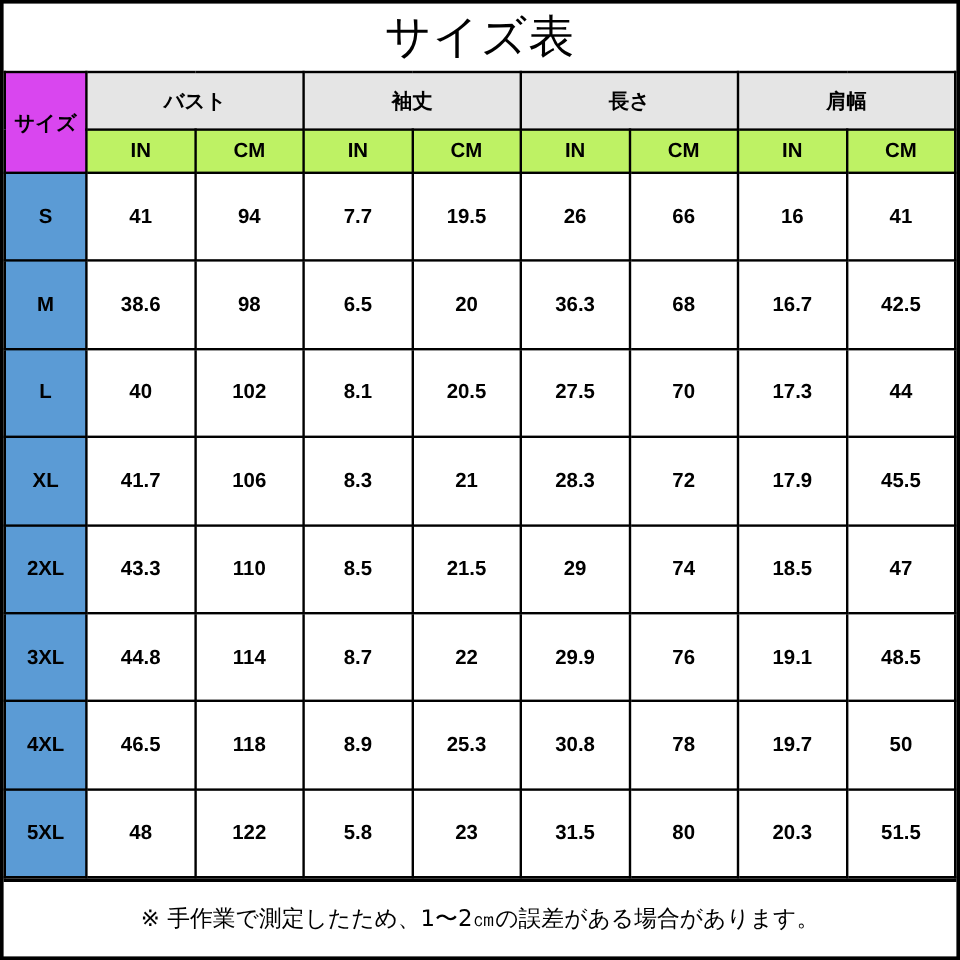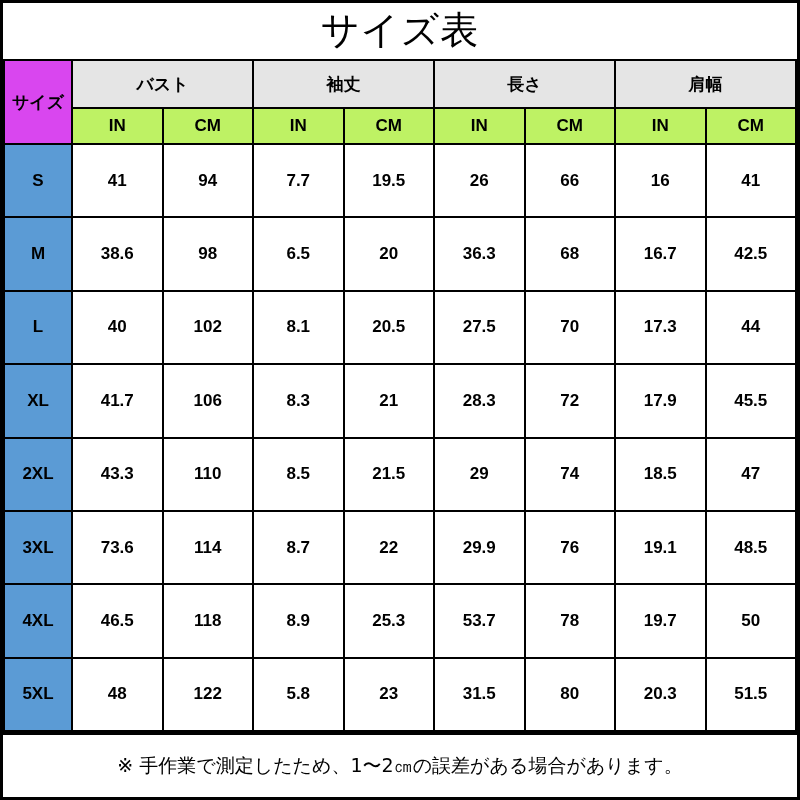--- a/index.html
+++ b/index.html
@@ -182,36 +182,36 @@
         <td class="val-cell">110</td>
         <td class="val-cell">8.5</td>
         <td class="val-cell">21.5</td>
         <td class="val-cell">29</td>
         <td class="val-cell">74</td>
         <td class="val-cell">18.5</td>
         <td class="val-cell">47</td>
       </tr>
       <tr>
         <td class="size-cell">3XL</td>
-        <td class="val-cell">73.6</td>
+        <td class="val-cell">44.8</td>
         <td class="val-cell">114</td>
         <td class="val-cell">8.7</td>
         <td class="val-cell">22</td>
         <td class="val-cell">29.9</td>
         <td class="val-cell">76</td>
         <td class="val-cell">19.1</td>
         <td class="val-cell">48.5</td>
       </tr>
       <tr>
         <td class="size-cell">4XL</td>
         <td class="val-cell">46.5</td>
         <td class="val-cell">118</td>
         <td class="val-cell">8.9</td>
         <td class="val-cell">25.3</td>
-        <td class="val-cell">53.7</td>
+        <td class="val-cell">30.8</td>
         <td class="val-cell">78</td>
         <td class="val-cell">19.7</td>
         <td class="val-cell">50</td>
       </tr>
       <tr>
         <td class="size-cell">5XL</td>
         <td class="val-cell">48</td>
         <td class="val-cell">122</td>
         <td class="val-cell">5.8</td>
         <td class="val-cell">23</td>

